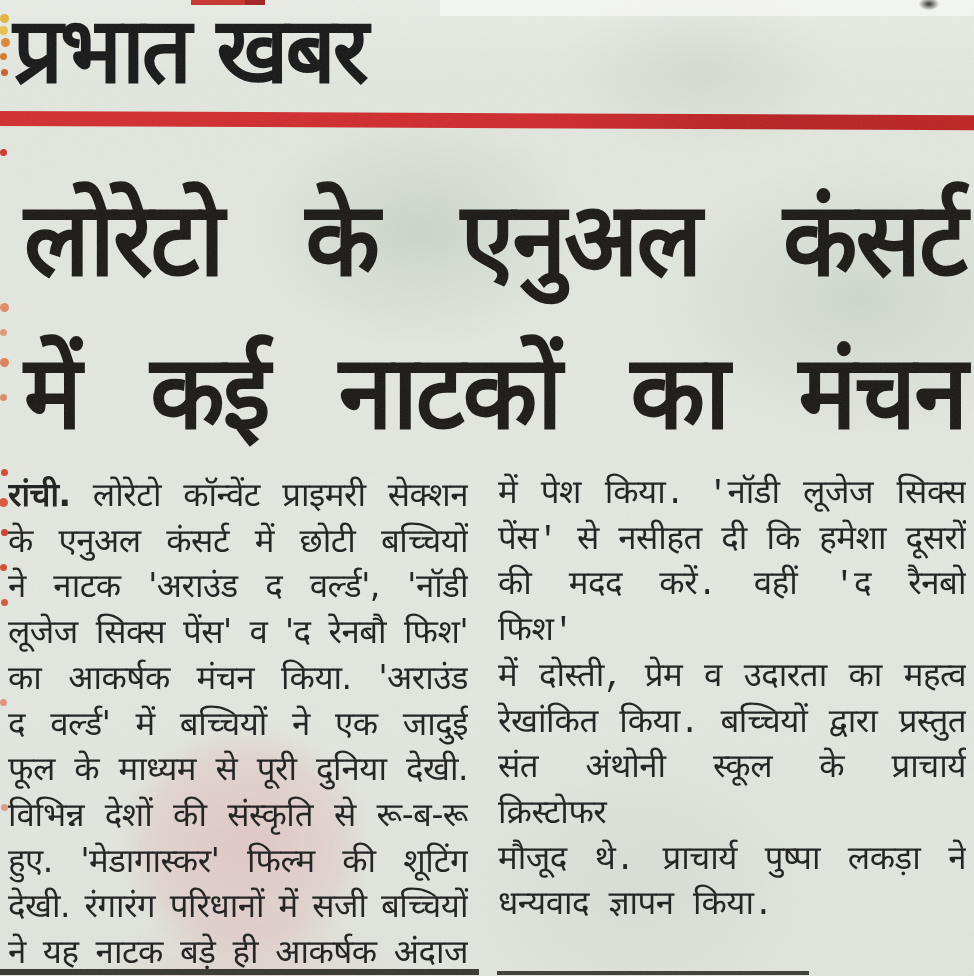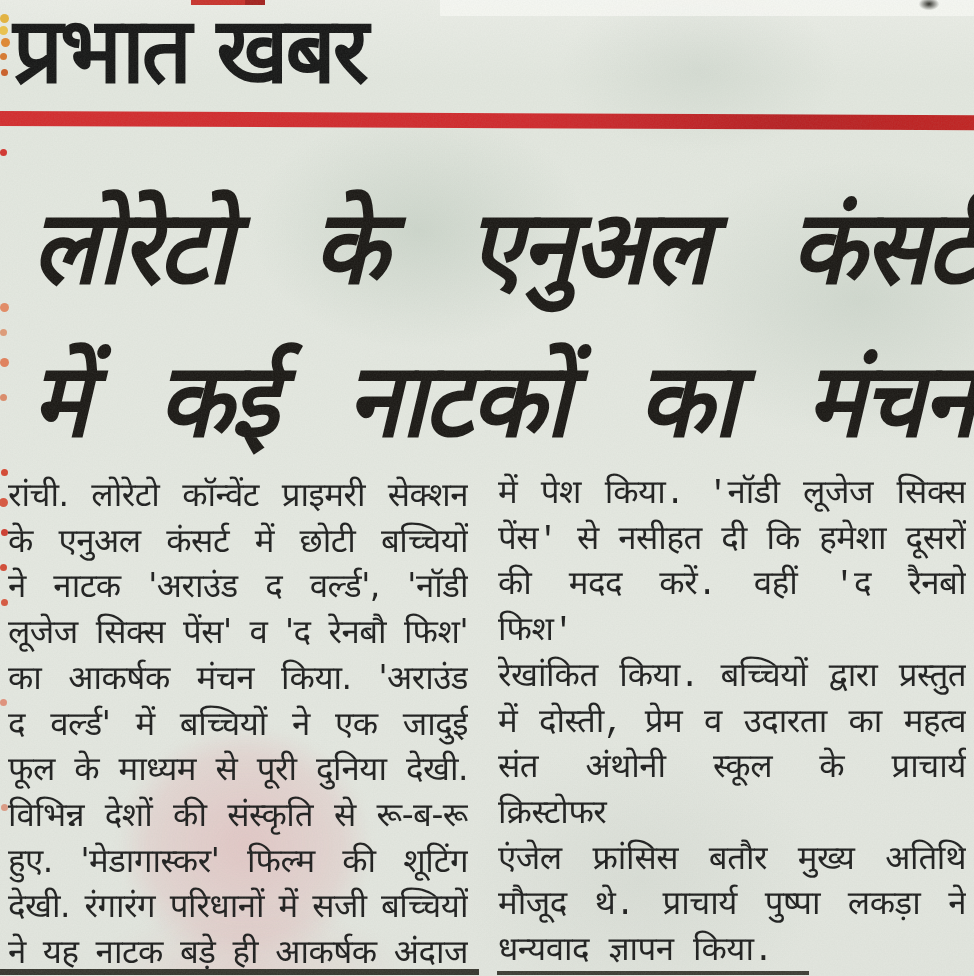--- a/index.html
+++ b/index.html
@@ -61,21 +61,21 @@
   }
   .col{overflow:hidden;}
   .col-left{width:460px;}
   .col-right{width:468px;font-family:Liberation Mono, monospace;}
   .line{
     font-size:33px;line-height:45.7px;font-weight:500;
     text-align:justify;text-align-last:justify;
     letter-spacing:-0.5px;
   }
   .line.last-left-aligned{text-align:right;text-align-last:left;}
-  .dateline{font-weight:400;}
+  .dateline{font-weight:700;}
   
   .pink-stamp{
     position:absolute;left:70px;top:680px;width:350px;height:330px;border-radius:50%;
     background:radial-gradient(closest-side,rgba(226,128,140,.30),rgba(226,128,140,.16) 55%,rgba(226,128,140,0) 72%);
     filter:blur(4px);pointer-events:none;
   }
   .pink-stamp2{
     position:absolute;left:40px;top:880px;width:420px;height:200px;border-radius:50%;
     background:radial-gradient(closest-side,rgba(230,140,150,.22),rgba(230,140,150,0) 75%);
     filter:blur(5px);pointer-events:none;
@@ -107,21 +107,21 @@
   <div class="top-red-mark"></div>
   <div class="corner-blob"></div>
   <div class="edge-specks"></div>
   <div class="pink-stamp"></div>
   <div class="pink-stamp2"></div>
 
   <div class="masthead">प्रभात खबर</div>
 
   <div class="red-rule"></div>
 
-  <h1 class="headline" style="margin:16px;font-style:italic;">
+  <h1 class="headline" style="margin:8px;">
     <div class="hline">लोरेटो के एनुअल कंसर्ट</div>
     <div class="hline">में कई नाटकों का मंचन</div>
   </h1>
 
   <div class="article">
     <div class="col col-left">
       <div class="line"><span class="dateline">रांची.</span> <span>लोरेटो कॉन्वेंट प्राइमरी सेक्शन</span></div>
       <div class="line">के एनुअल कंसर्ट में छोटी बच्चियों</div>
       <div class="line">ने नाटक 'अराउंड द वर्ल्ड', 'नॉडी</div>
       <div class="line">लूजेज सिक्स पेंस' व 'द रेनबौ फिश'</div>
@@ -130,24 +130,23 @@
       <div class="line">फूल के माध्यम से पूरी दुनिया देखी.</div>
       <div class="line">विभिन्न देशों की संस्कृति से रू-ब-रू</div>
       <div class="line">हुए. 'मेडागास्कर' फिल्म की शूटिंग</div>
       <div class="line">देखी. रंगारंग परिधानों में सजी बच्चियों</div>
       <div class="line">ने यह नाटक बड़े ही आकर्षक अंदाज</div>
     </div>
     <div class="col col-right">
       <div class="line">में पेश किया. 'नॉडी लूजेज सिक्स</div>
       <div class="line">पेंस' से नसीहत दी कि हमेशा दूसरों</div>
       <div class="line">की मदद करें. वहीं 'द रैनबो फिश'</div>
+      <div class="line">में दोस्ती, प्रेम व उदारता का महत्व</div>
       <div class="line">रेखांकित किया. बच्चियों द्वारा प्रस्तुत</div>
-      <div class="line">में दोस्ती, प्रेम व उदारता का महत्व</div>
       <div class="line">संत अंथोनी स्कूल के प्राचार्य क्रिस्टोफर</div>
-      <div class="line">एंजेल फ्रांसिस बतौर मुख्य अतिथि</div>
       <div class="line">मौजूद थे. प्राचार्य पुष्पा लकड़ा ने</div>
       <div class="line last-left-aligned">धन्यवाद ज्ञापन किया.</div>
     </div>
   </div>
 
   <div class="bottom-edge-left"></div>
   <div class="bottom-edge-right"></div>
 
   <svg class="noise" xmlns="http://www.w3.org/2000/svg">
     <filter id="grain">

